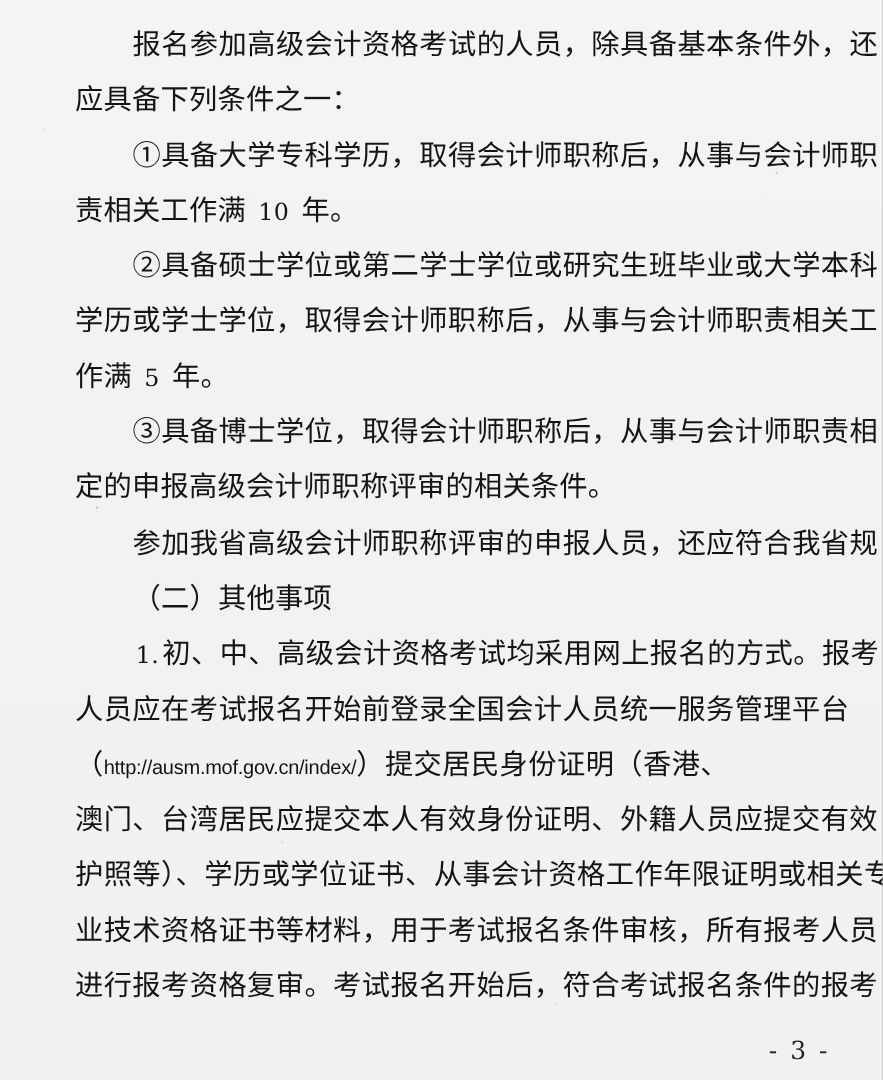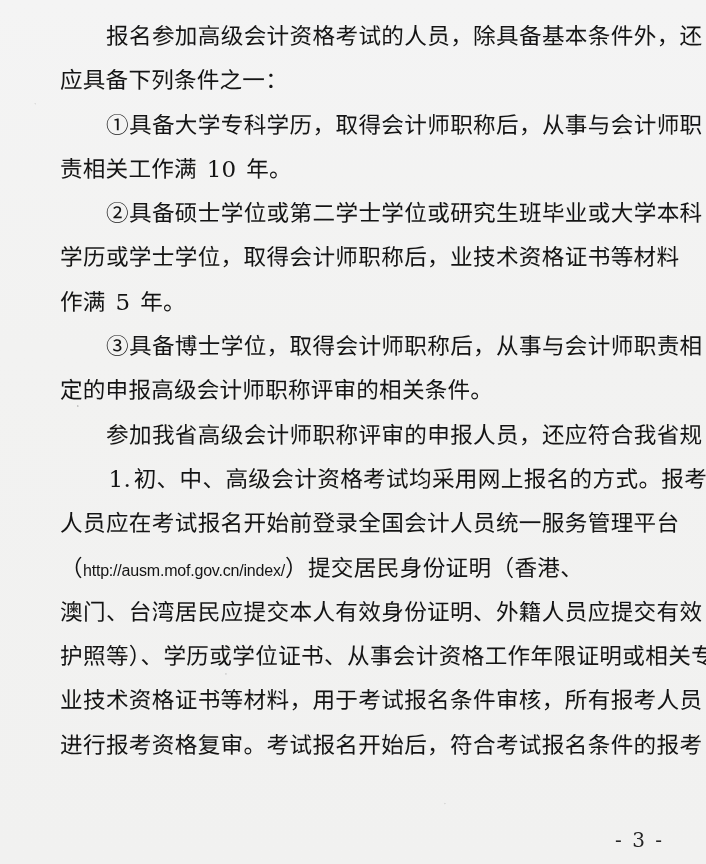--- a/index.html
+++ b/index.html
@@ -65,21 +65,21 @@
 
   
   .line.justified {
     letter-spacing: 0.35px;
   }
 
   
   .num {
     font-family: "DejaVu Serif", "Liberation Serif", serif;
     padding: 0 2.5px;
-    font-size: 23px;
+    font-size: 19px;
   }
 
   
   .url {
     font-family: Liberation Sans, sans-serif;
     font-size: 16px;
     letter-spacing: -0.2px;
   }
 
   #page-number {
@@ -99,25 +99,26 @@
 
 <div id="page">
   <div id="paper-grain"></div>
 
   <div id="body-text">
     <div class="line indent justified">报名参加高级会计资格考试的人员，除具备基本条件外，还</div>
     <div class="line">应具备下列条件之一：</div>
     <div class="line indent justified">①具备大学专科学历，取得会计师职称后，从事与会计师职</div>
     <div class="line">责相关工作满 <span class="num">10</span> 年。</div>
     <div class="line indent justified">②具备硕士学位或第二学士学位或研究生班毕业或大学本科</div>
-    <div class="line justified">学历或学士学位，取得会计师职称后，业技术资格证书等材料</div>
+    <div class="line justified">学历或学士学位，取得会计师职称后，从事与会计师职责相关工</div>
     <div class="line">作满 <span class="num">5</span> 年。</div>
     <div class="line indent justified">③具备博士学位，取得会计师职称后，从事与会计师职责相</div>
     <div class="line">定的申报高级会计师职称评审的相关条件。</div>
     <div class="line indent justified">参加我省高级会计师职称评审的申报人员，还应符合我省规</div>
+    <div class="line indent">（二）其他事项</div>
     <div class="line indent justified"><span class="num">1.</span>初、中、高级会计资格考试均采用网上报名的方式。报考</div>
     <div class="line justified">人员应在考试报名开始前登录全国会计人员统一服务管理平台</div>
     <div class="line justified url-line">（<span class="url">http://ausm.mof.gov.cn/index/</span>）提交居民身份证明（香港、</div>
     <div class="line justified">澳门、台湾居民应提交本人有效身份证明、外籍人员应提交有效</div>
     <div class="line justified">护照等）、学历或学位证书、从事会计资格工作年限证明或相关专</div>
     <div class="line justified">业技术资格证书等材料，用于考试报名条件审核，所有报考人员</div>
     <div class="line justified">进行报考资格复审。考试报名开始后，符合考试报名条件的报考</div>
 
   </div>
 

